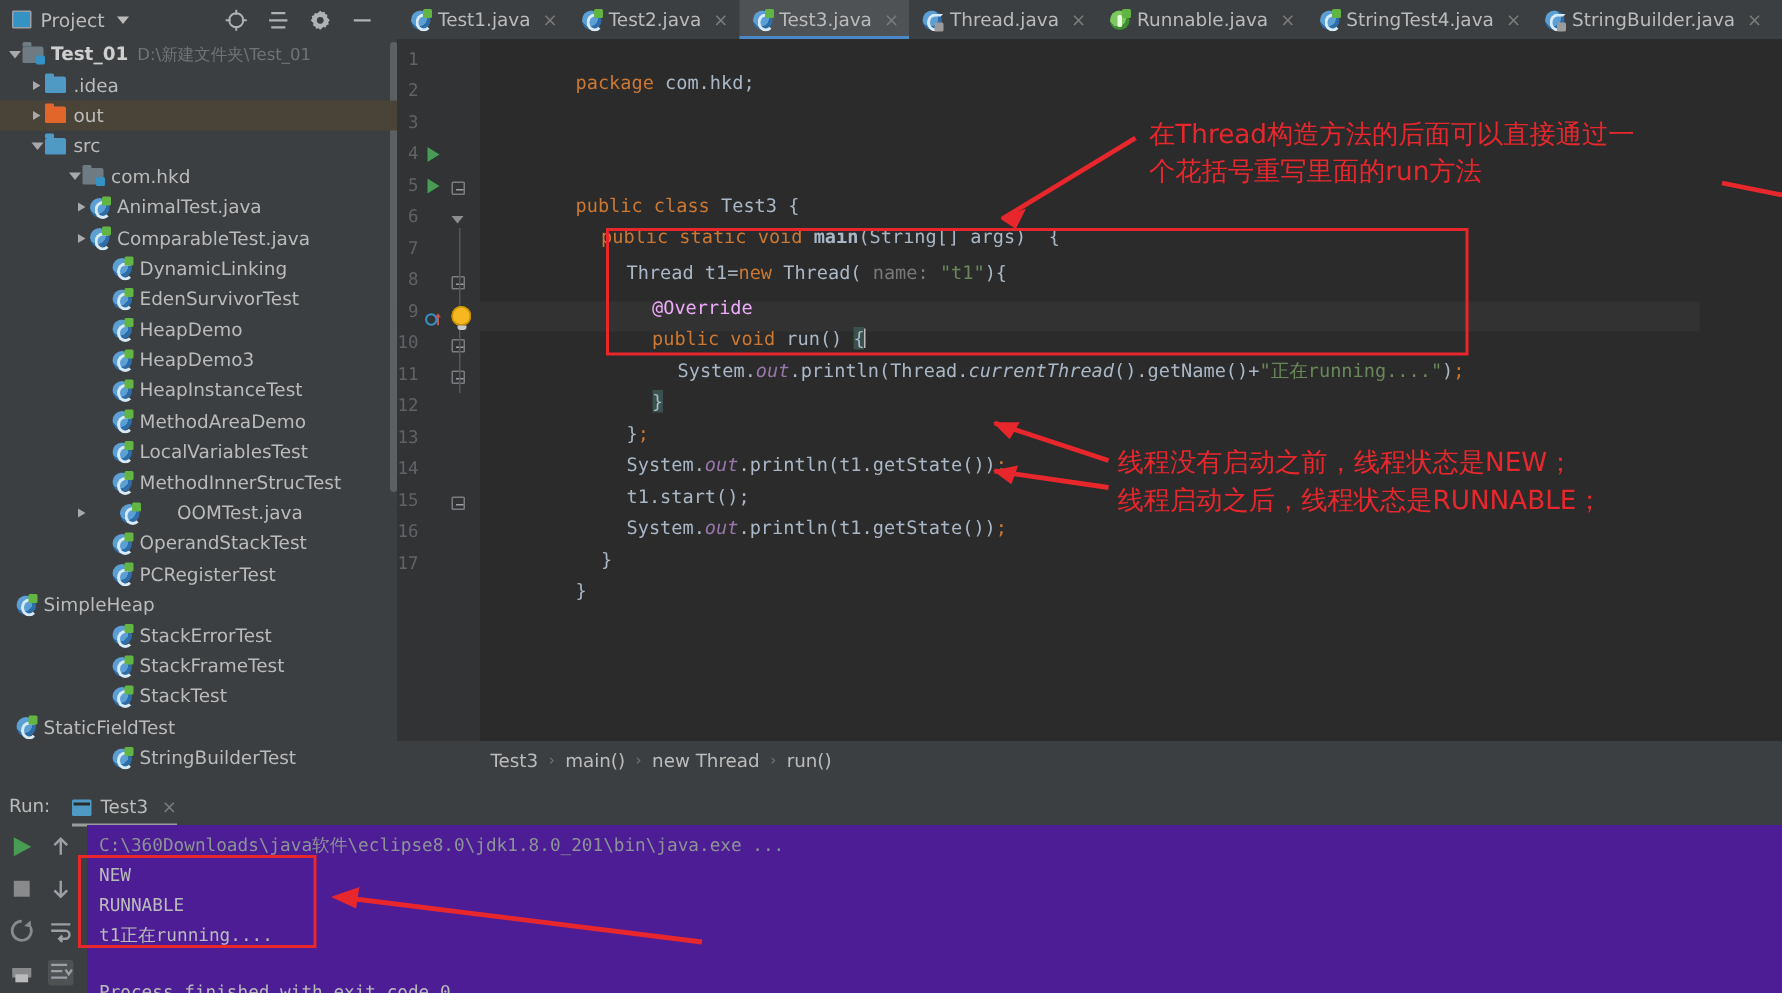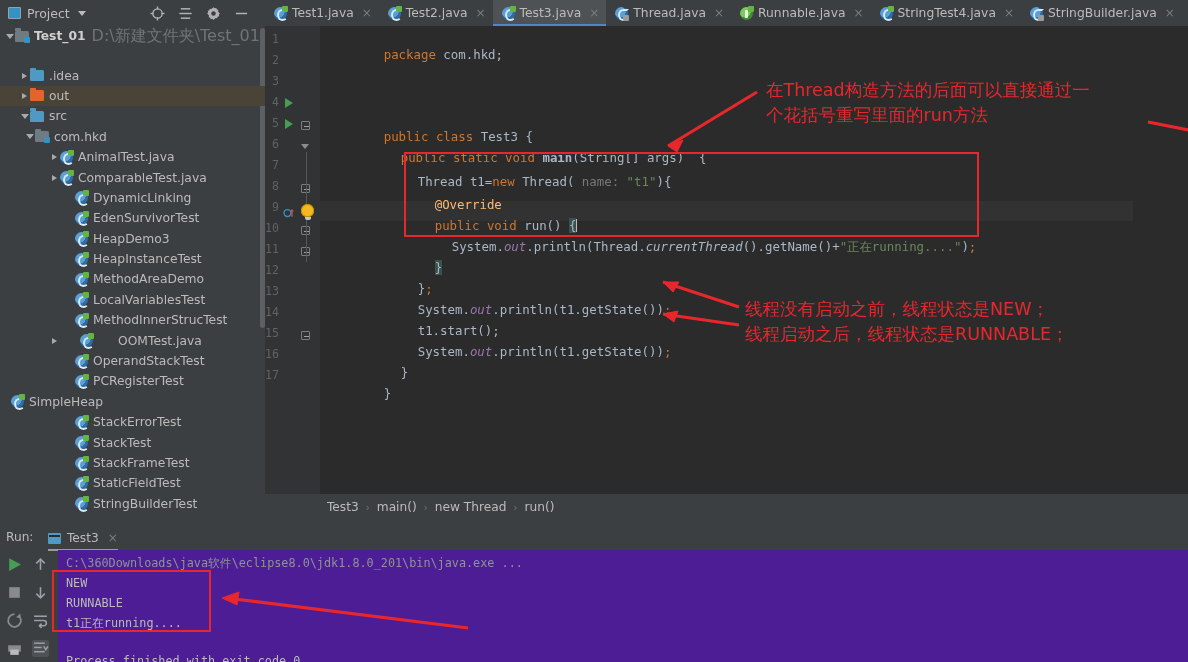--- a/index.html
+++ b/index.html
@@ -52,21 +52,21 @@
   .arrow.open i { border-left:4px solid transparent; border-right:4px solid transparent;
      border-top:5px solid #a9a9a9; border-bottom:0; }
   .folder { width:14px; height:11px; flex:none; border-radius:1.5px 1.5px 1px 1px; margin-right:5px; position:relative; }
   .folder::before { content:""; position:absolute; left:0; top:-2.5px; width:6px; height:3px;
      border-radius:1px 1px 0 0; background:inherit; }
   .f-blue { background:#4f9ac4; }
   .f-orange { background:#e2662a; }
   .f-mod { background:#6e7b83; }
   .f-mod::after { content:""; position:absolute; right:-1px; bottom:-1px; width:6px; height:6px;
      background:#3592c4; border-radius:1px; }
-  .label-dim { color:#6f7477; font-size:16px; margin-left:6px; }
+  .label-dim { color:#6f7477; font-size:11px; margin-left:6px; }
   .bold { font-weight:bold; color:#cfcfcf; }
   .tree-icon { margin-right:5px; }
   .scroll-thumb { position:absolute; right:0; width:5px; background:#5c6063; border-radius:3px; }
 
   
   .editor { position:absolute; left:265px; top:26px; width:923px; height:468px; background:#2b2b2b; }
   .gutter { position:absolute; left:0; top:0; width:55px; height:468px; background:#313335; }
   .lnum { position:absolute; right:41px; color:#606366; font-size:11.6px;
      font-family:"DejaVu Sans Mono","Liberation Mono",monospace; text-align:right; }
   .grun { position:absolute; left:20px; width:0;height:0;
@@ -85,21 +85,21 @@
      background:#c9c9c9; border-radius:0 0 2px 2px; }
 
   .code { position:absolute; left:55px; top:0; width:868px; height:460px;
      font-family:"DejaVu Sans Mono","Liberation Mono",monospace; font-size:12.4px; }
   .cl { position:absolute; white-space:pre; left:4px; }
   .hl-line { position:absolute; left:0; width:868px; height:20px; background:#323232; }
   .kw { color:#cc7832; }
   .txt { color:#a9b7c6; }
   .cls-n { color:#a9b7c6; }
   .str { color:#6a8759; }
-  .anno { color:#fdba74; }
+  .anno { color:#f0abfc; }
   .ital { color:#a9b7c6; font-style:italic; }
   .hint { color:#787878; }
   .semi { color:#cc7832; }
   .brace-hl { background:#3b514d; color:#a9b7c6; }
   .caret { display:inline-block; width:1px; height:13px; background:#bbbbbb; vertical-align:-2px; }
 
   .breadcrumb { position:absolute; left:265px; top:494px; width:923px; height:26px;
      background:#3c3f41; display:flex; align-items:center; padding-left:62px; gap:7px;
      color:#bbbbbb; font-size:12.2px; }
   .bc-sep { color:#6f7477; font-size:10px; }
@@ -222,42 +222,42 @@
   <div class="sidebar" id="sidebar">
     <div class="scroll-thumb" style="top:2px;height:300px;"></div>
   <div class="row" style="padding-left: 4px;">
         <span class="arrow open">
           <i></i>
         </span>
         <span class="folder f-mod"></span>
         <span class="bold">Test_01</span>
         <span class="label-dim">D:\新建文件夹\Test_01</span>
       </div>
-      <div class="row" style="padding-left: 19px; margin-top: 19px;">
+      <div class="row" style="padding-left: 19px;">
         <span class="arrow">
           <i></i>
         </span>
         <span class="folder f-blue"></span>
         <span>.idea</span>
       </div>
       <div class="row sel" style="padding-left: 19px;">
         <span class="arrow">
           <i></i>
         </span>
         <span class="folder f-orange"></span>
         <span>out</span>
       </div>
       <div class="row" style="padding-left: 19px;">
         <span class="arrow open">
           <i></i>
         </span>
         <span class="folder f-blue"></span>
         <span>src</span>
       </div>
-      <div class="row" style="padding-left: 24px;">
+      <div class="row" style="padding-left: 44px;">
         <span class="arrow open">
           <i></i>
         </span>
         <span class="folder f-mod"></span>
         <span>com.hkd</span>
       </div>
       <div class="row" style="padding-left: 49px;">
         <span class="arrow">
           <i></i>
         </span>
@@ -287,20 +287,27 @@
         <span class="ficon cls tree-icon">
           <span class="dot-g"></span>
         </span>
         <span>EdenSurvivorTest</span>
       </div>
       <div class="row" style="padding-left: 64px;">
         <span class="arrow"></span>
         <span class="ficon cls tree-icon">
           <span class="dot-g"></span>
         </span>
+        <span>HeapDemo</span>
+      </div>
+      <div class="row" style="padding-left: 64px;">
+        <span class="arrow"></span>
+        <span class="ficon cls tree-icon">
+          <span class="dot-g"></span>
+        </span>
         <span>HeapDemo3</span>
       </div>
       <div class="row" style="padding-left: 64px;">
         <span class="arrow"></span>
         <span class="ficon cls tree-icon">
           <span class="dot-g"></span>
         </span>
         <span>HeapInstanceTest</span>
       </div>
       <div class="row" style="padding-left: 64px;">
@@ -359,30 +366,30 @@
         <span class="ficon cls tree-icon">
           <span class="dot-g"></span>
         </span>
         <span>StackErrorTest</span>
       </div>
       <div class="row" style="padding-left: 64px;">
         <span class="arrow"></span>
         <span class="ficon cls tree-icon">
           <span class="dot-g"></span>
         </span>
+        <span>StackFrameTest</span>
+      </div>
+      <div class="row" style="padding-left: 64px;">
+        <span class="arrow"></span>
+        <span class="ficon cls tree-icon">
+          <span class="dot-g"></span>
+        </span>
         <span>StackTest</span>
       </div>
-      <div class="row" style="padding-left: 64px;">
-        <span class="arrow"></span>
-        <span class="ficon cls tree-icon">
-          <span class="dot-g"></span>
-        </span>
-        <span>StackFrameTest</span>
-      </div>
-      <div class="row" style="padding-left: 64px;">
+      <div class="row" style="">
         <span class="arrow"></span>
         <span class="ficon cls tree-icon">
           <span class="dot-g"></span>
         </span>
         <span>StaticFieldTest</span>
       </div>
       <div class="row" style="padding-left: 64px;">
         <span class="arrow"></span>
         <span class="ficon cls tree-icon">
           <span class="dot-g"></span>

